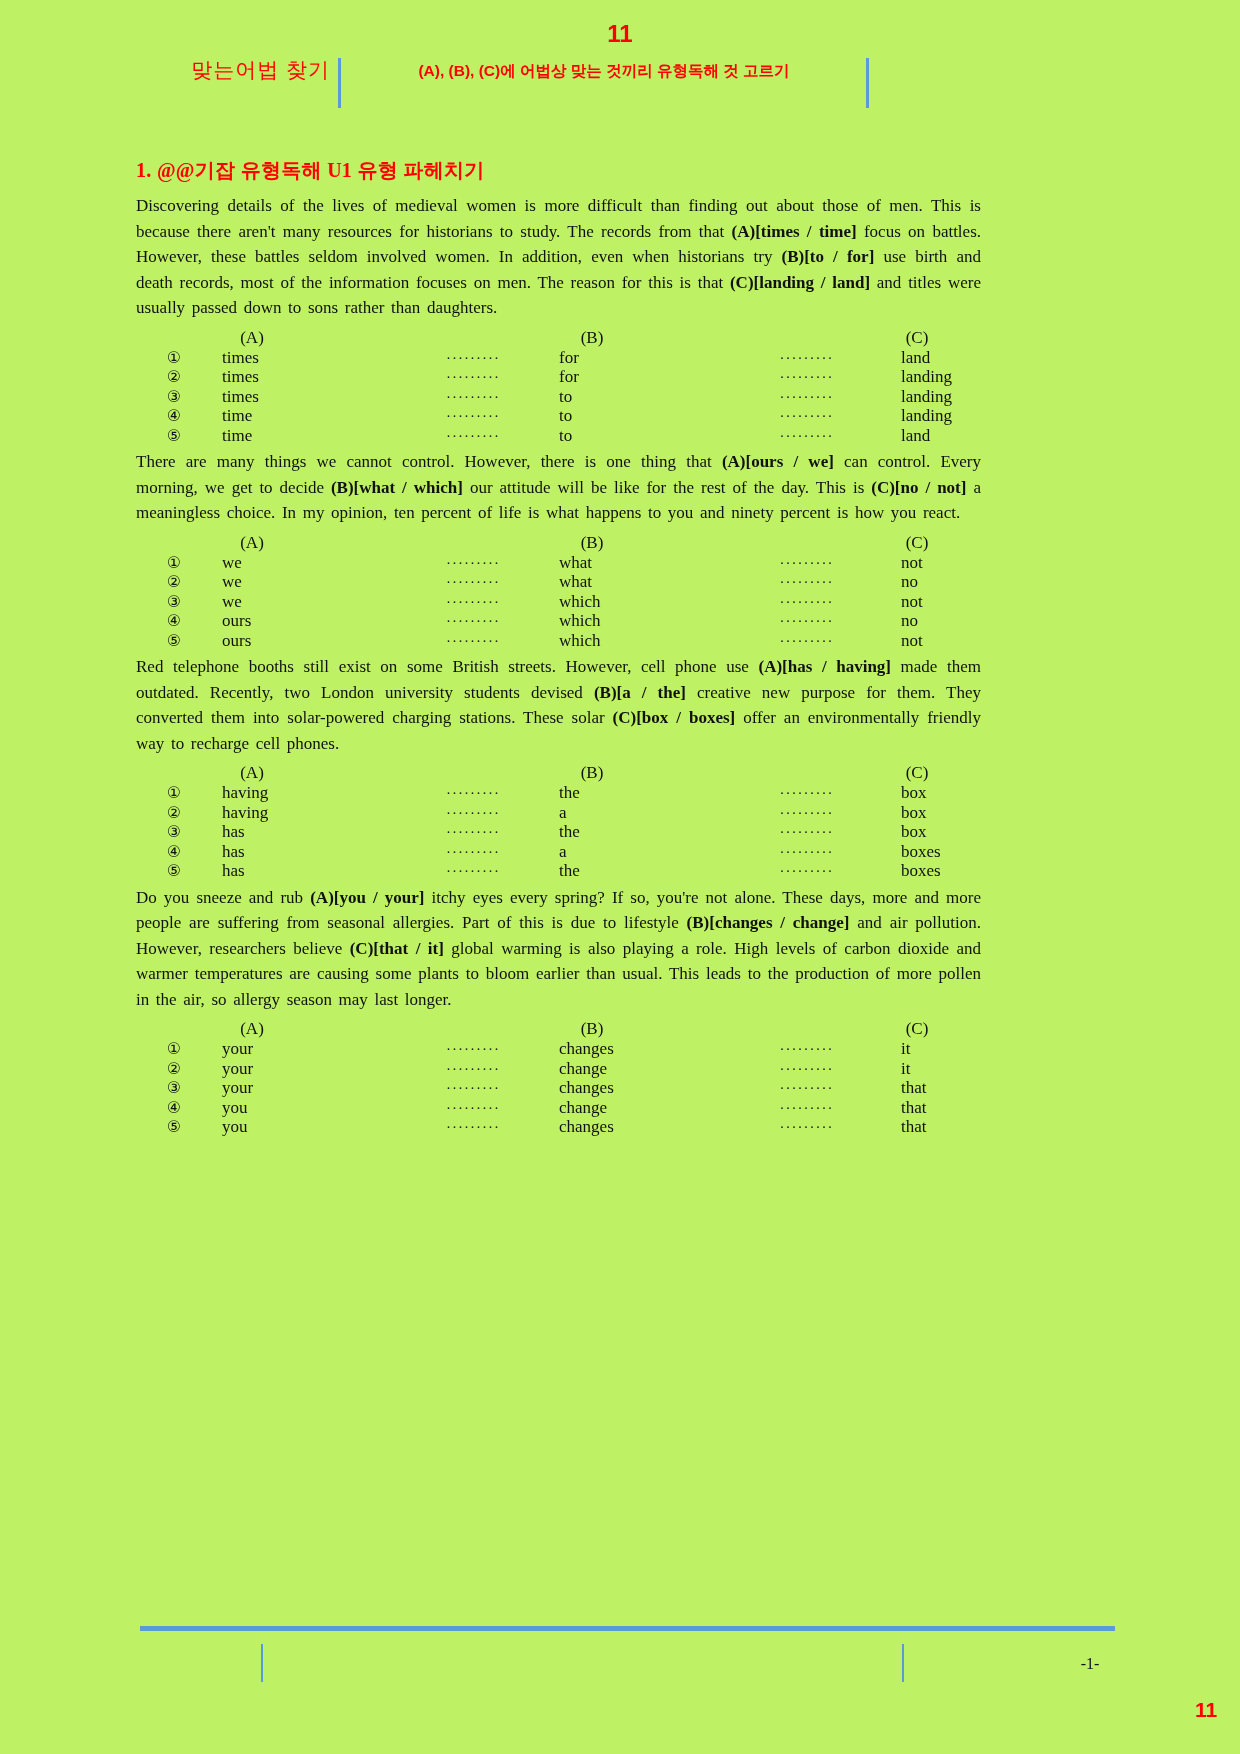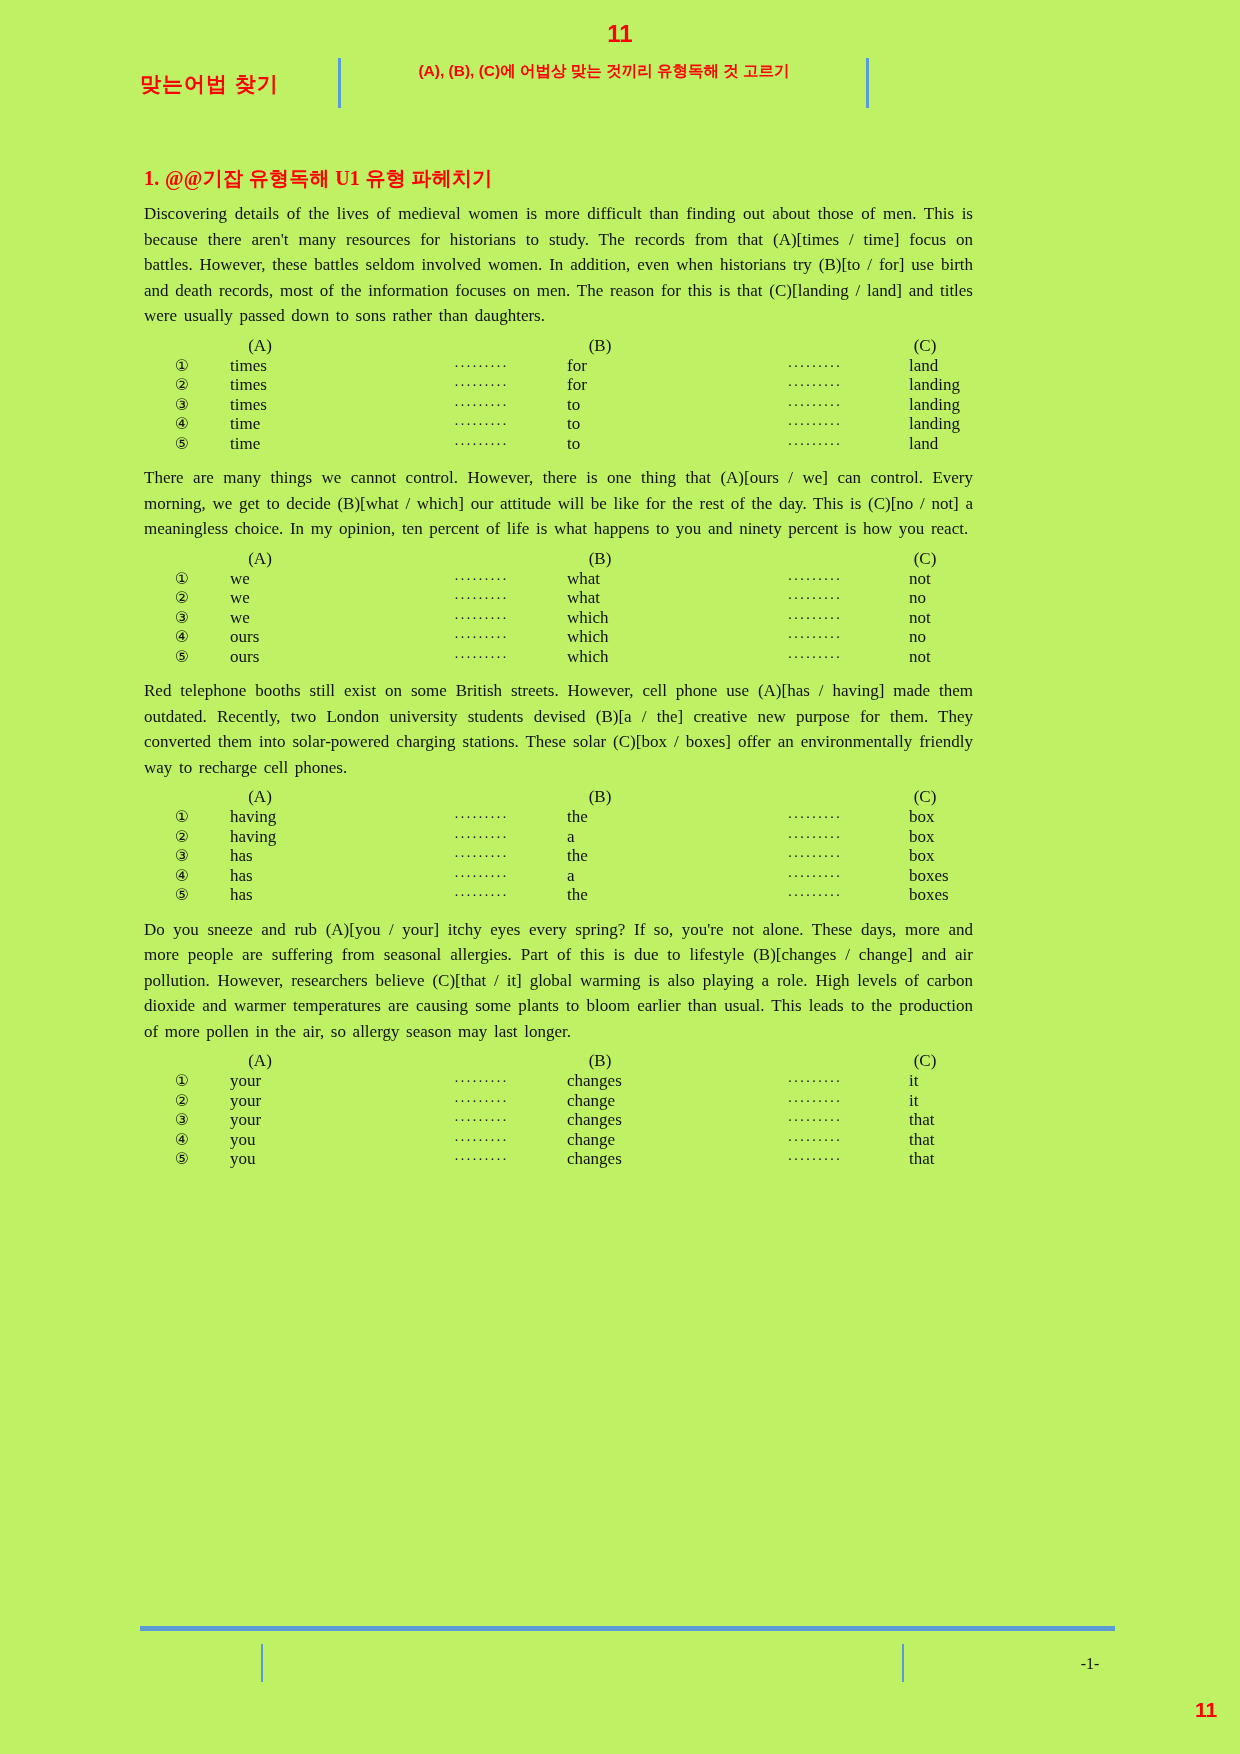--- a/index.html
+++ b/index.html
@@ -19,24 +19,24 @@
   }
   
   .top-number{
     position:absolute; top:20px; left:0; width:1240px;
     text-align:center;
     color:var(--red);
     font-size:24px; font-weight:bold;
     font-family:"Liberation Sans","DejaVu Sans",sans-serif;
   }
   .header-left{
-    position:absolute; top:70px; left:140px; width:190px;
-    text-align:left;
-    color:var(--red);
-    font-size:21px; font-weight:bold;
+    position:absolute; top:56px; left:140px; width:190px;
+    text-align:right;
+    color:var(--red);
+    font-size:21px; font-weight:normal;
     font-family:"Liberation Sans","DejaVu Sans",sans-serif;
     letter-spacing:1px;
   }
   .vbar{
     position:absolute; top:58px; width:3px; height:50px;
     background:var(--blue);
   }
   .vbar-1{left:338px;}
   .vbar-2{left:866px;}
   .header-center{
@@ -46,39 +46,39 @@
     font-family:"Liberation Sans","DejaVu Sans",sans-serif;
     font-weight:bold;
     font-size:15.5px;
     line-height:25px;
   }
   
   main{
     position:absolute; top:0; left:132px; width:853px;
     padding-top:152px;
   }
-  .question{margin:12px;}
+  .question{margin:4px;}
   .q-title{
     margin:50px 0 9px 0;
     color:var(--red);
     font-size:20px;
     font-weight:bold;
     letter-spacing:0.3px;
     line-height:28px;
   }
   .question:first-child .q-title{margin-top:0;}
   .passage{
     margin:0;
     font-size:17px;
     line-height:25.5px;
     text-align:justify;
     word-spacing:0.14em;
     color:var(--ink);
   }
-  .passage b{font-weight:normal;}
+  .passage b{font-weight:bold;}
   
   .options{
     margin-top:7px;
     font-size:17px;
     line-height:20px;
   }
   .opt-header{
     position:relative;
     height:20px;
   }

